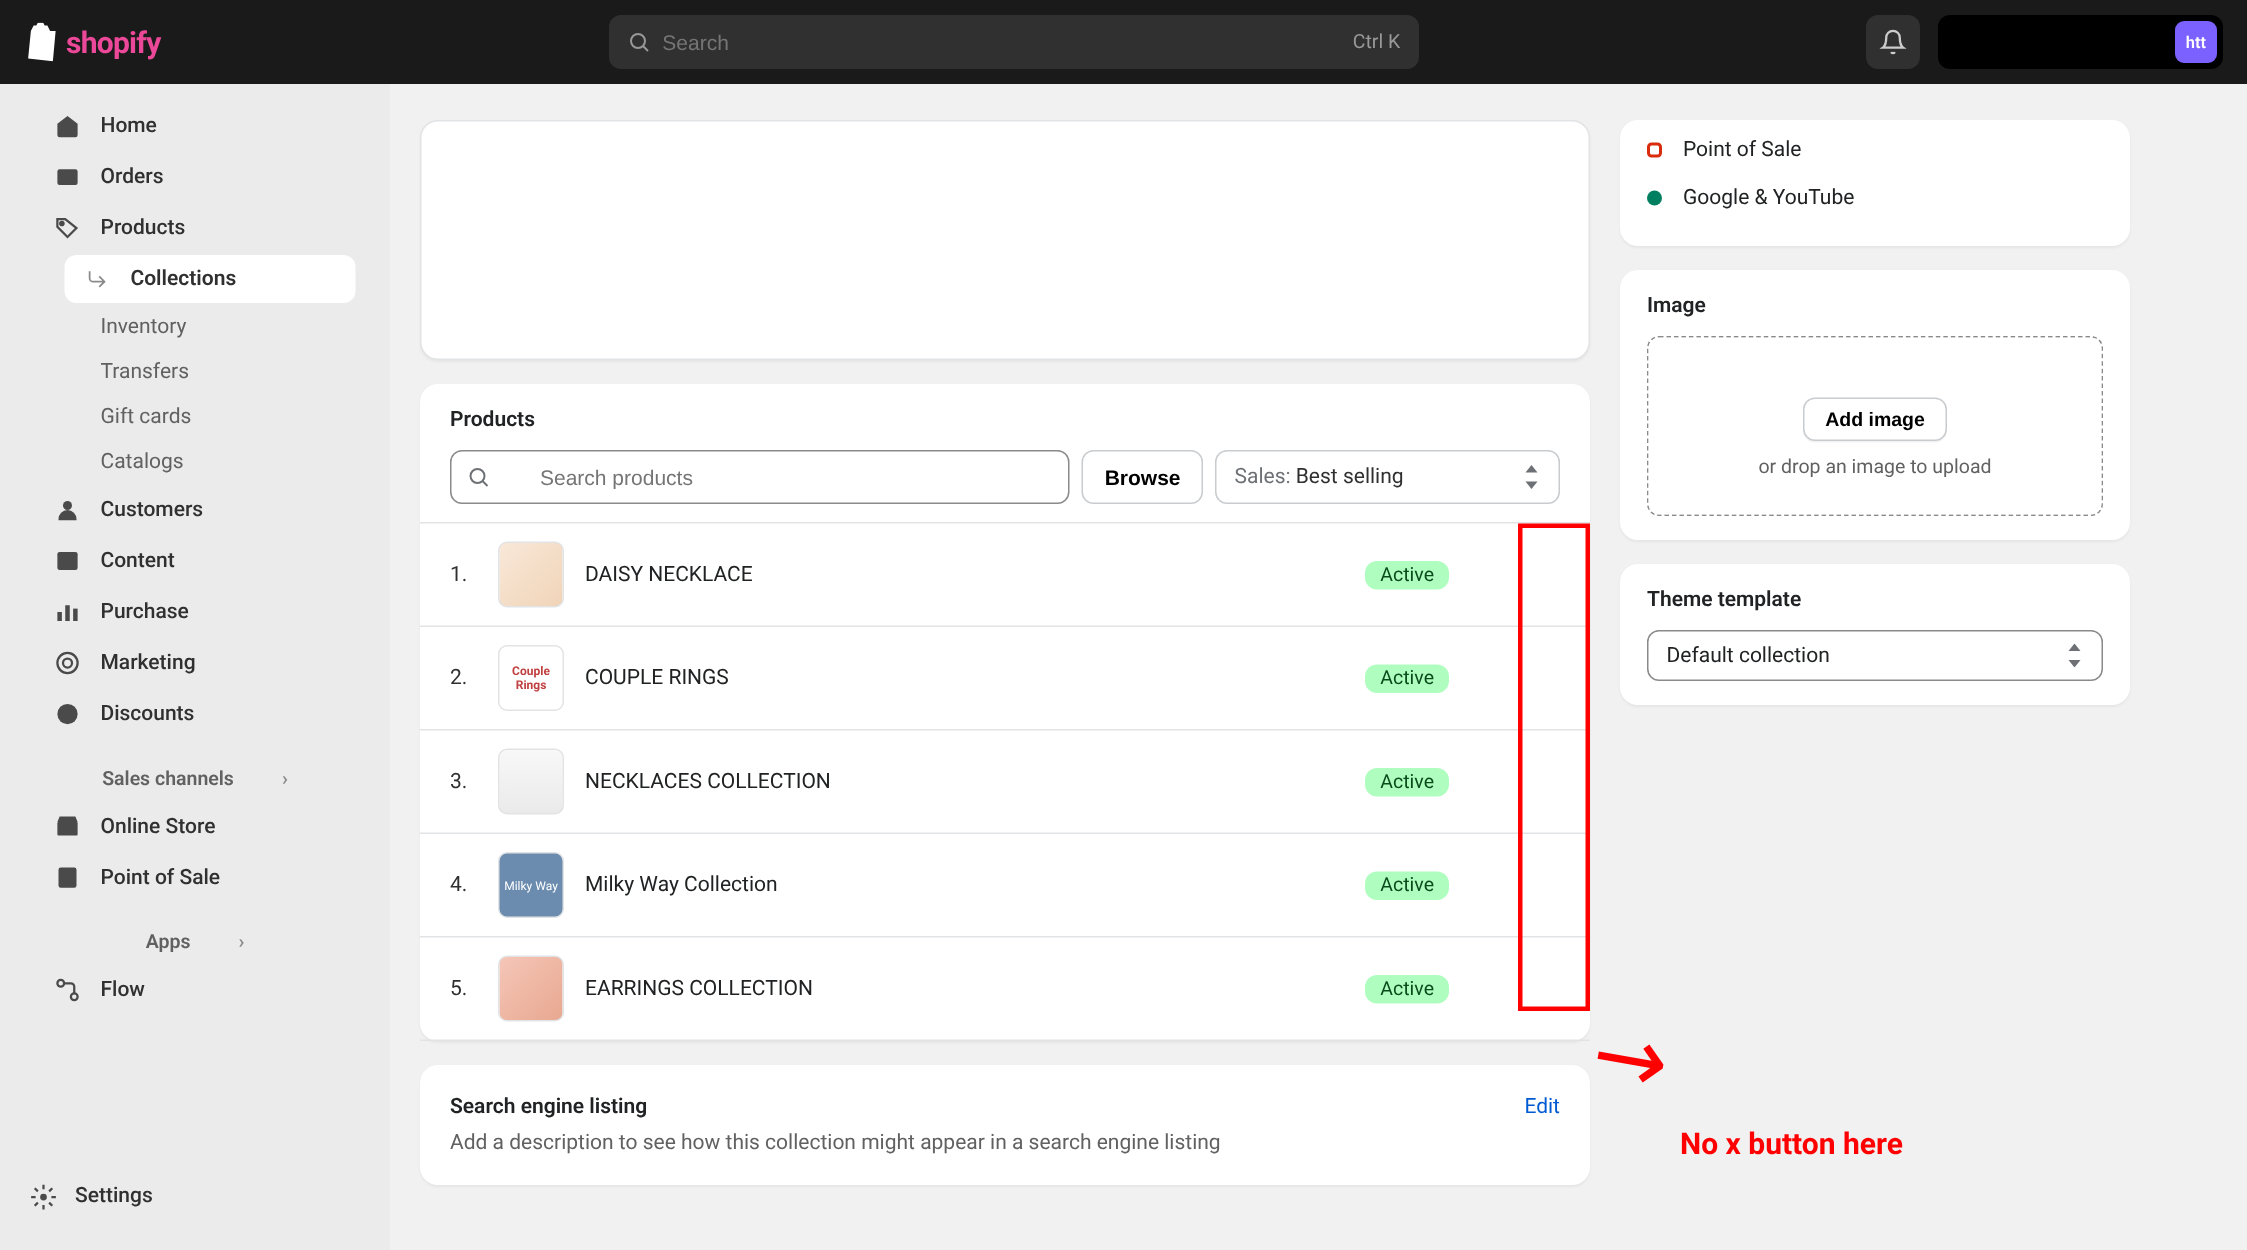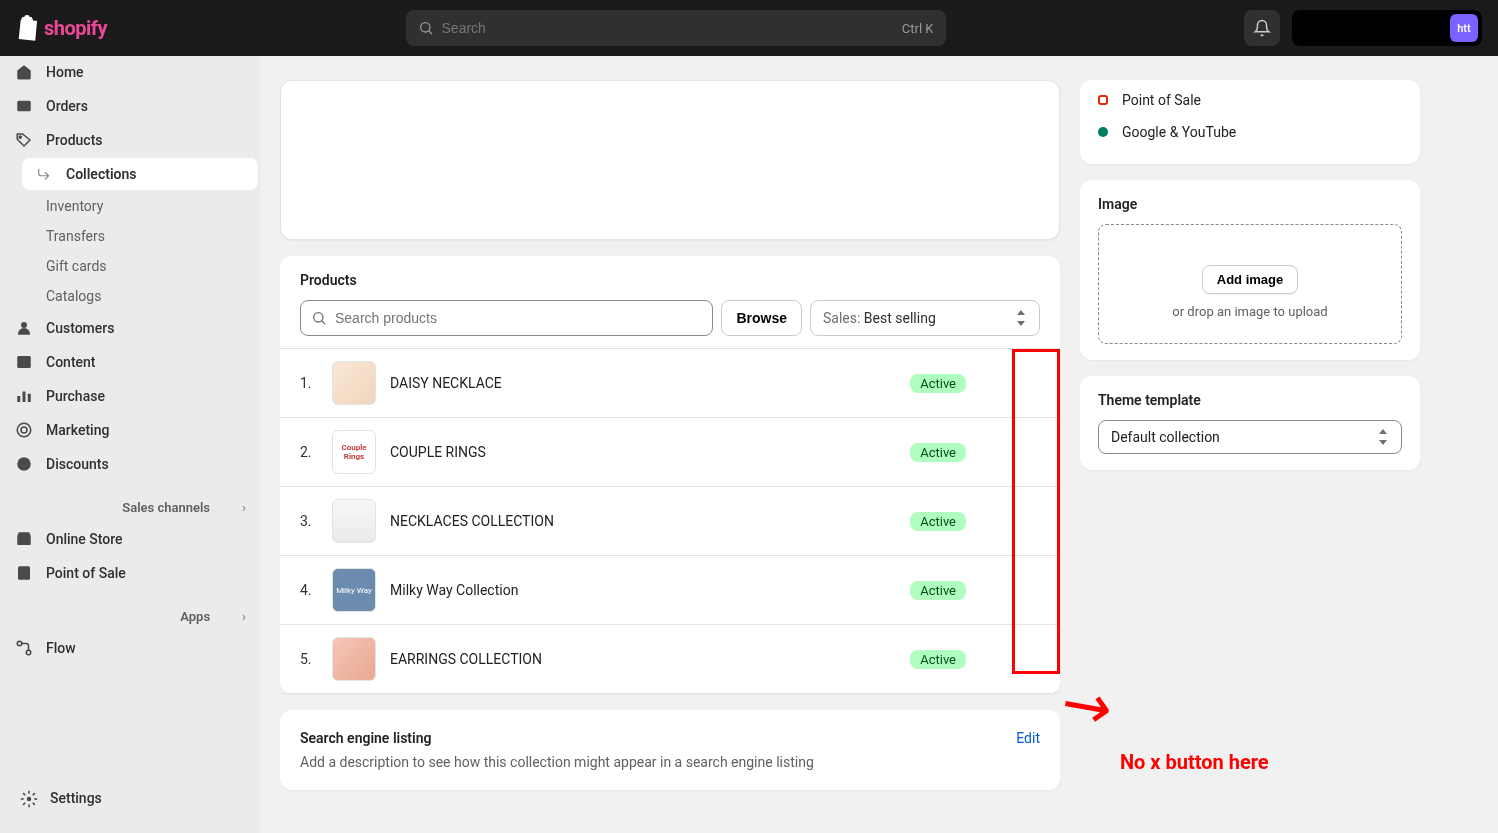--- a/index.html
+++ b/index.html
@@ -9,41 +9,41 @@
 .logo-bag { width: 22px; height: 26px; }
 .logo-text { font-weight: 700; font-size: 20px; letter-spacing: -0.5px; }
 .search-wrap { flex: 1; display: flex; justify-content: center; }
 .search-box { width: 540px; background: #303030; border-radius: 8px; height: 36px; display: flex; align-items: center; padding: 0 12px; color: #999; }
 .search-box input { background: transparent; border: none; outline: none; color: #ccc; font-size: 14px; flex: 1; margin-left: 8px; }
 .search-kbd { color: #999; font-size: 13px; }
 .topbar-right { display: flex; align-items: center; gap: 12px; }
 .notif-btn { width: 36px; height: 36px; background: #303030; border-radius: 8px; display: flex; align-items: center; justify-content: center; color: #ccc; }
 .right-box { width: 190px; height: 36px; background: #000000; border-radius: 8px; display: flex; align-items: center; justify-content: flex-end; padding: 0 4px; }
 .avatar { width: 28px; height: 28px; background: #7b61ff; border-radius: 6px; display: flex; align-items: center; justify-content: center; color: #fff; font-size: 11px; font-weight: 600; }
-.sidebar { position: fixed; top: 40px; left: 0; width: 260px; bottom: 0; background: #ebebeb; padding: 16px 2px; overflow-y: auto; }
+.sidebar { position: fixed; top: 52px; left: 0; width: 260px; bottom: 0; background: #ebebeb; padding: 16px 23px; overflow-y: auto; }
 .nav-item { display: flex; align-items: center; gap: 12px; padding: 6px 12px; border-radius: 8px; font-size: 14px; font-weight: 550; color: #303030; cursor: pointer; margin-bottom: 2px; }
 .nav-item.active { background: #fff; font-weight: 650; }
 .nav-item .icon { width: 20px; height: 20px; display: flex; align-items: center; justify-content: center; flex-shrink: 0; }
 .nav-sub { padding-left: 32px; }
 .nav-sub .nav-item { font-weight: 450; color: #616161; padding: 6px 12px; }
 .nav-sub-arrow { padding-left: 20px; }
 .nav-sub-arrow .nav-item { font-weight: 650; }
-.nav-section { display: flex; align-items: center; justify-content: flex-end; padding: 8px 12px; font-size: 13px; font-weight: 600; color: #616161; margin-top: 12px; gap: 32px; }
+.nav-section { display: flex; align-items: center; justify-content: center; padding: 8px 12px; font-size: 13px; font-weight: 600; color: #616161; margin-top: 12px; gap: 32px; }
 .nav-section .chev { color: #8a8a8a; }
 .settings-item { position: fixed; bottom: 16px; left: 8px; width: 244px; display: flex; gap: 12px; padding: 6px 12px; font-size: 14px; font-weight: 550; color: #303030; cursor: pointer; }
 .main { margin-left: 260px; padding: 80px 20px 40px; max-width: 1180px; }
 .content-row { display: flex; gap: 20px; align-items: flex-start; }
 .main-col { flex: 1; min-width: 0; }
 .side-col { width: 340px; flex-shrink: 0; }
 .card { background: #fff; border-radius: 12px; box-shadow: 0 1px 2px rgba(0,0,0,0.05); margin-bottom: 16px; }
 .desc-card { height: 160px; border: 1px solid #e1e3e5; }
 .products-card { padding: 16px 0 0 0; }
 .card-header { padding: 0 20px 12px; font-size: 14px; font-weight: 650; }
 .prod-controls { display: flex; gap: 8px; padding: 0 20px 12px; }
-.search-products { flex: 1; display: flex; align-items: center; border: 1px solid #8a8a8a; border-radius: 8px; padding: 0 10px; height: 36px; background: #fff; }
+.search-products { flex: 1; display: flex; align-items: center; border: 1px solid #8a8a8a; border-radius: 8px; padding: 0 10px; height: 36px; background: #fff; gap: 25px; }
 .search-products input { border: none; outline: none; font-size: 14px; flex: 1; margin-left: 8px; background: transparent; }
 .browse-btn { border: 1px solid #c9cccf; background: #fff; border-radius: 8px; padding: 0 14px; height: 36px; font-size: 14px; font-weight: 550; cursor: pointer; }
 .sort-select { border: 1px solid #c9cccf; background: #fff; border-radius: 8px; padding: 0 12px; height: 36px; font-size: 14px; width: 230px; display: flex; align-items: center; justify-content: space-between; color: #303030; cursor: pointer; }
 .sort-select .sort-label { color: #6d7175; }
 .prod-list { border-top: 1px solid #e1e3e5; position: relative; }
 .prod-row { display: flex; align-items: center; padding: 12px 20px; border-bottom: 1px solid #e1e3e5; gap: 14px; }
 .prod-row:last-child { border-bottom: none; }
 .prod-num { width: 18px; font-size: 14px; color: #303030; }
 .prod-thumb { width: 44px; height: 44px; border-radius: 6px; background: #f6f6f7; border: 1px solid #e1e3e5; flex-shrink: 0; display: flex; align-items: center; justify-content: center; font-size: 8px; text-align: center; overflow: hidden; }
 .prod-name { flex: 1; font-size: 14px; color: #202223; }

